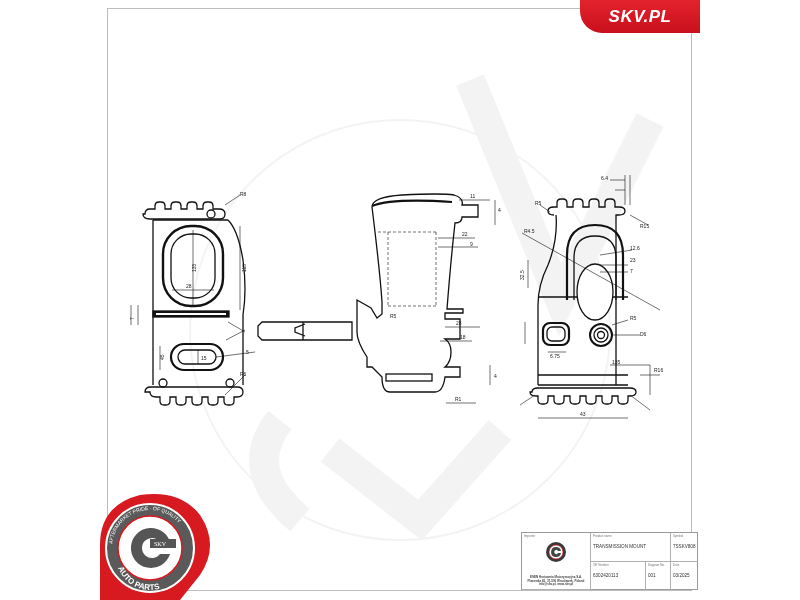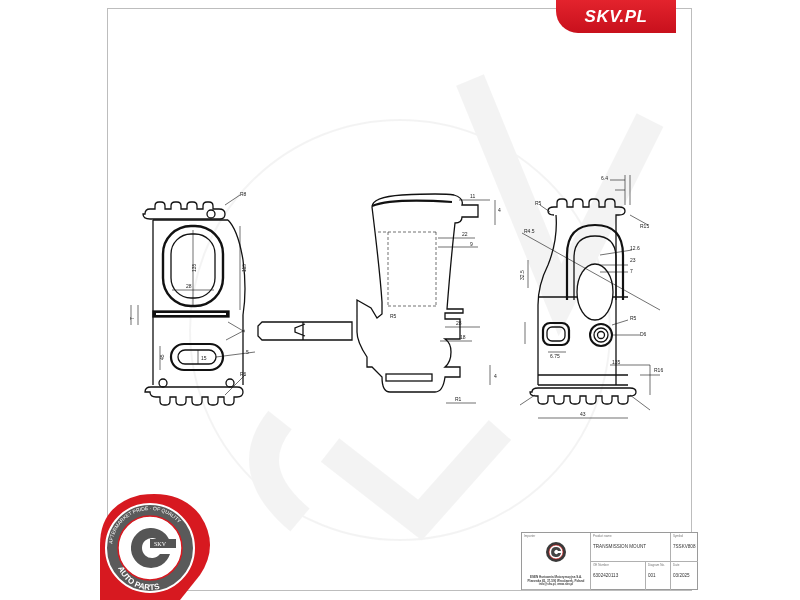--- a/index.html
+++ b/index.html
@@ -1,18 +1,18 @@
 <!DOCTYPE html>
 <html><head>
 <meta charset="utf-8">
 <style>
   html, body { margin:0; padding:0; background:#ffffff; }
   body { width:800px; height:600px; position:relative; overflow:hidden; font-family:"Liberation Sans", sans-serif; }
   .frame { position:absolute; left:107px; top:8px; width:585px; height:583px; border:1px solid #bdbdbd; box-sizing:border-box; }
-  .brand-tab { position:absolute; left:556px; top:0; width:120px; height:33px; background:linear-gradient(180deg,#e3232d,#c8101c); border-bottom-left-radius:22px; display:flex; align-items:center; justify-content:center; }
+  .brand-tab { position:absolute; left:580px; top:0; width:120px; height:33px; background:linear-gradient(180deg,#e3232d,#c8101c); border-bottom-left-radius:22px; display:flex; align-items:center; justify-content:center; }
   .brand-tab span { color:#fff; font-weight:bold; font-style:italic; font-size:17px; letter-spacing:0.5px; font-family:"Liberation Sans", sans-serif; }
   svg.drawing { position:absolute; left:0; top:0; }
   .tb { position:absolute; left:521px; top:532px; width:177px; height:58px; border:1px solid #9a9a9a; box-sizing:border-box; background:#fff; font-family:"Liberation Sans", sans-serif; }
   .tb .cell { position:absolute; box-sizing:border-box; border-right:1px solid #b0b0b0; border-bottom:1px solid #b0b0b0; padding:1px 2px; }
   .tb .lbl { font-size:3px; color:#777; display:block; line-height:4px; }
   .tb .val { font-size:4.6px; color:#333; display:block; margin-top:6px; line-height:6px; white-space:nowrap; }
   .tb .addr { font-size:3px; color:#444; line-height:3.6px; text-align:center; position:absolute; left:2px; right:2px; bottom:2px; font-weight:bold; }
   .dim { font-size:5px; fill:#222; font-family:"Liberation Sans", sans-serif; }
 </style>
 </head>

